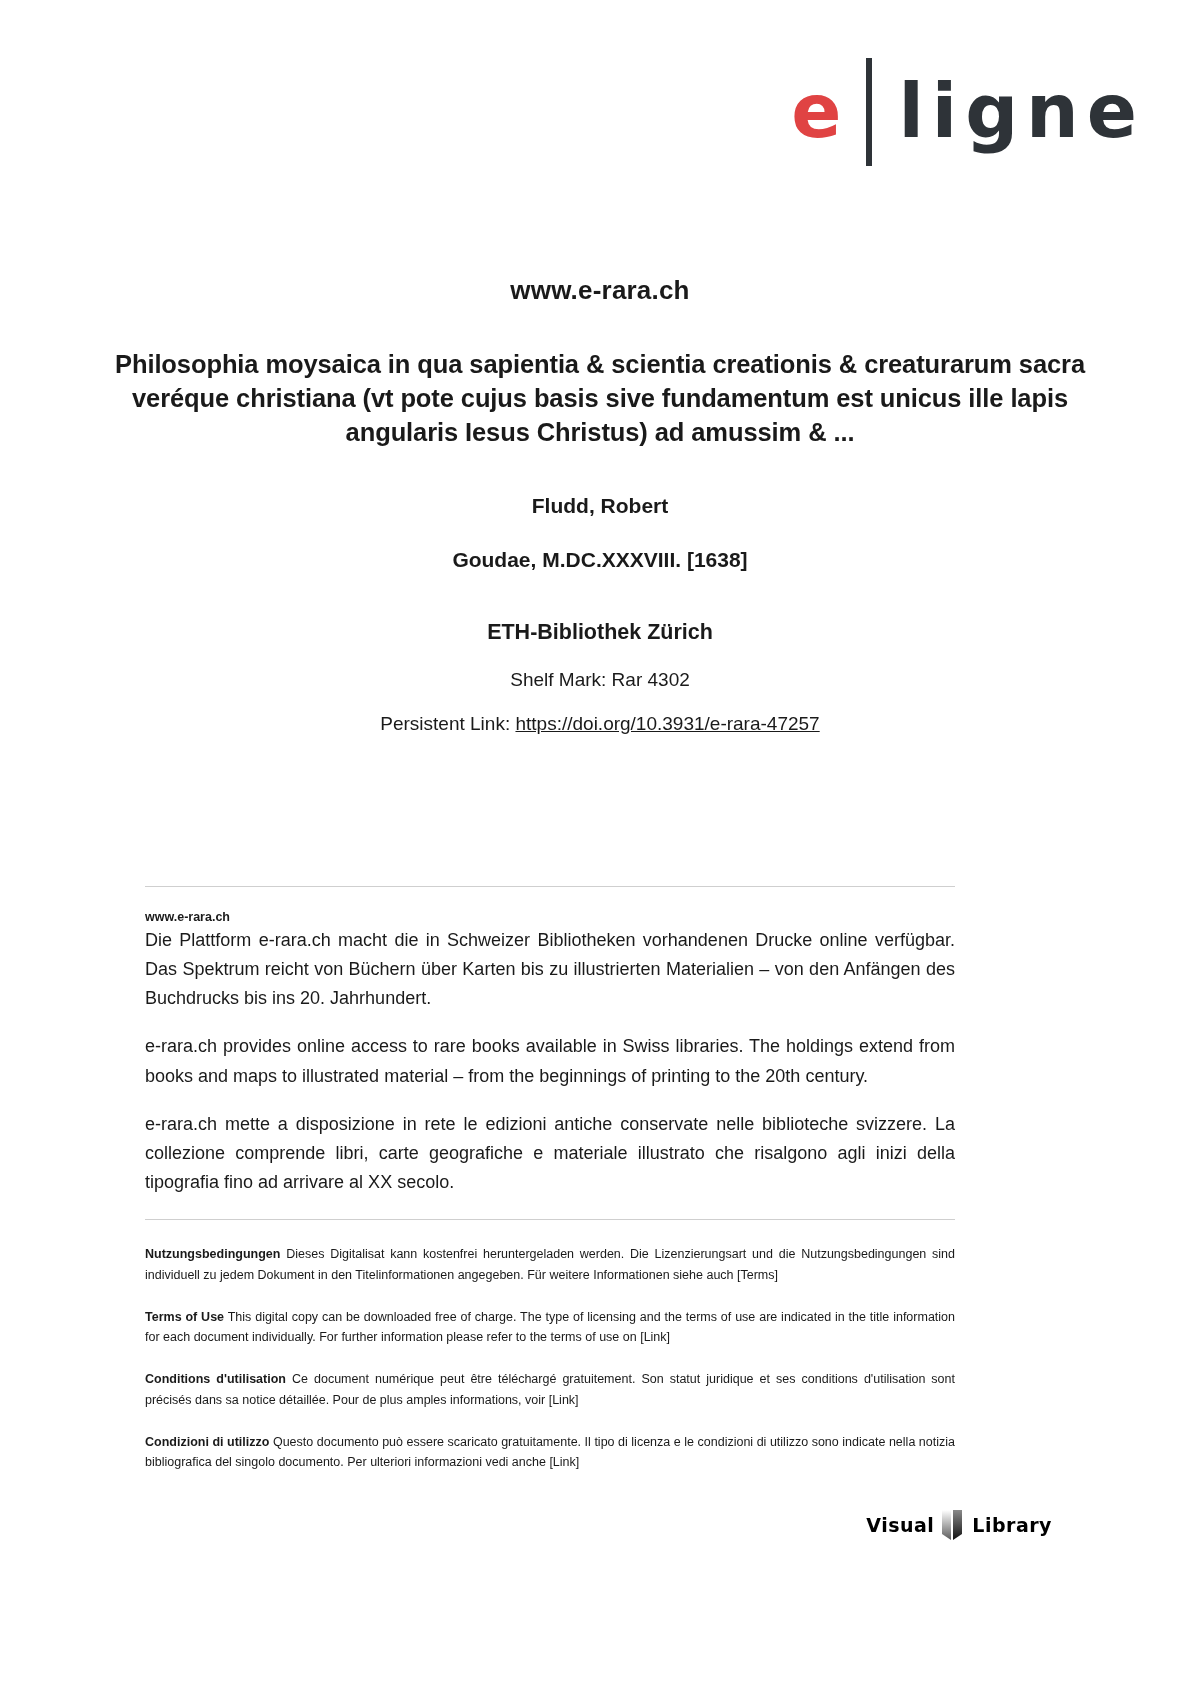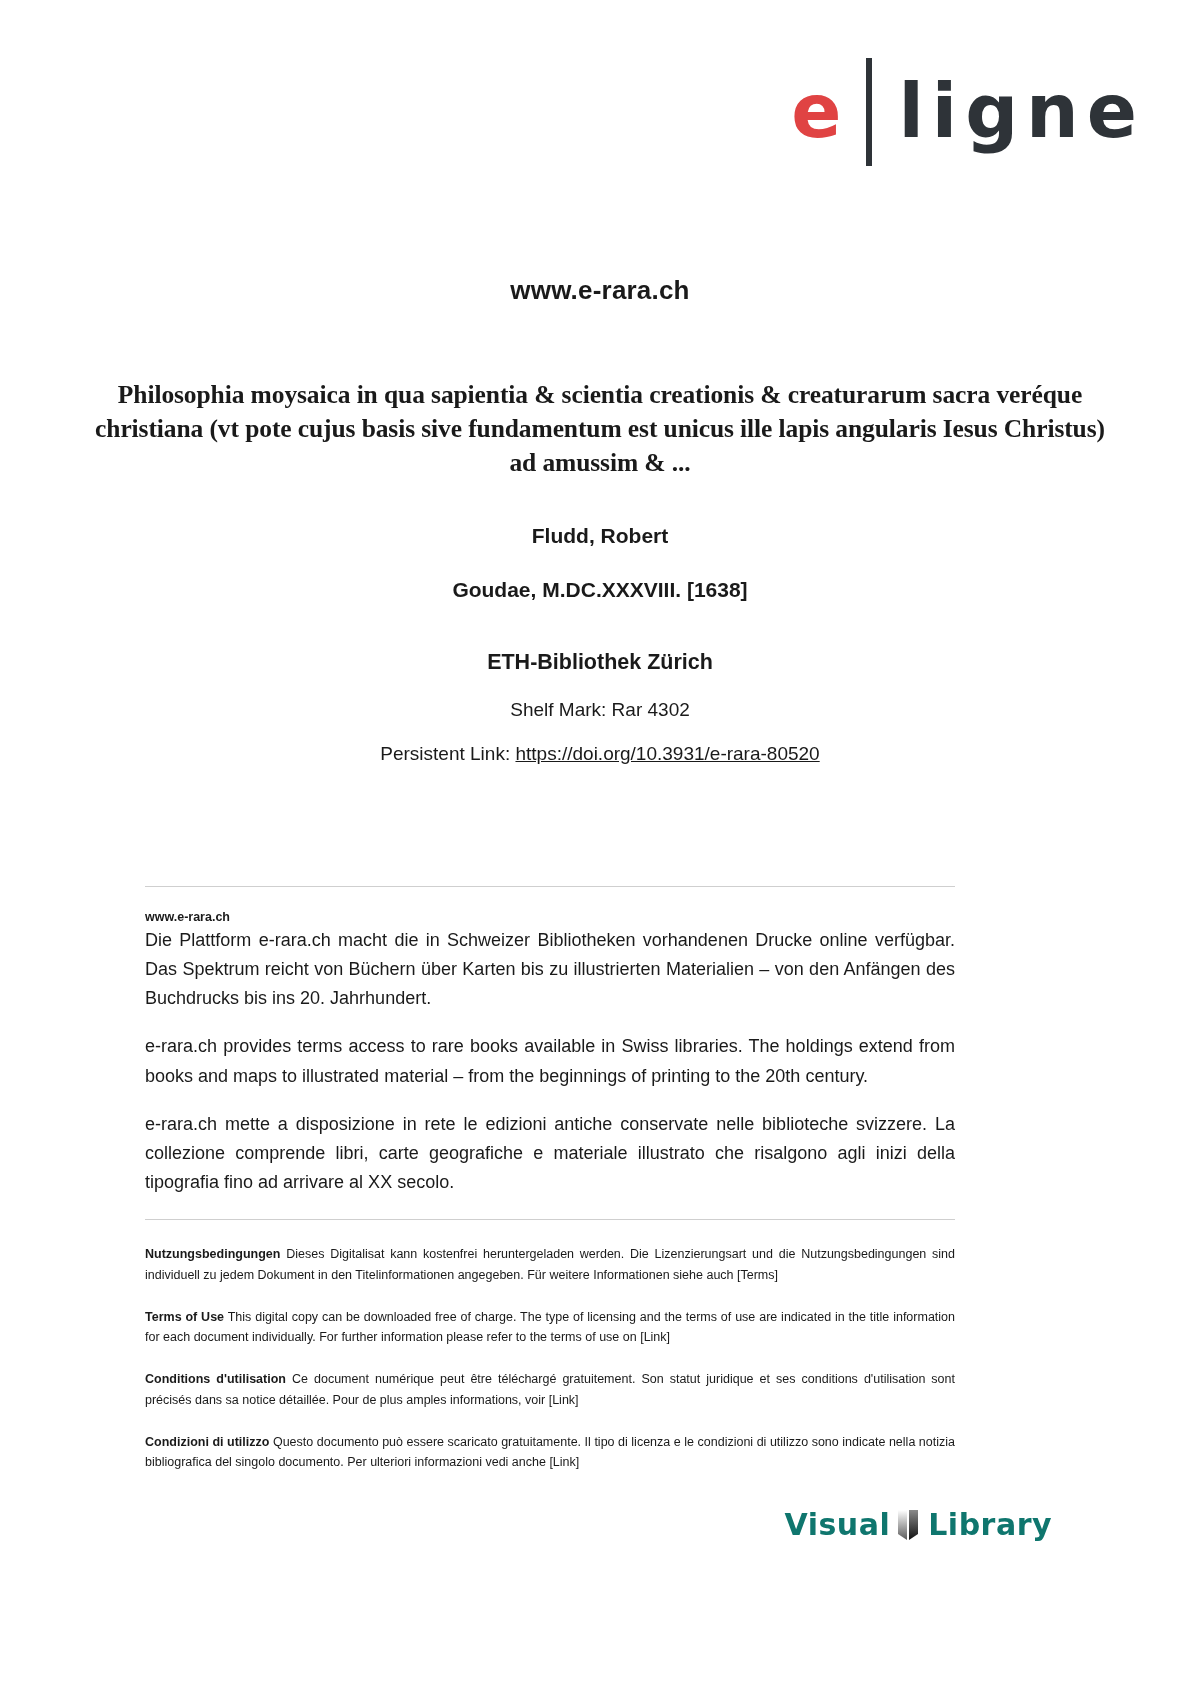--- a/index.html
+++ b/index.html
@@ -62,24 +62,23 @@
     font-size: 26px;
     font-weight: bold;
     margin-top: 275px;
     letter-spacing: 0.2px;
   }
   .doc-title {
     text-align: center;
     font-size: 25.5px;
     font-weight: bold;
     line-height: 1.33;
-    margin: 72px auto 0 auto;
+    margin: 42px auto 0 auto;
     width: 1010px;
     letter-spacing: -0.1px;
-    font-family: Liberation Serif, serif;
   }
   .doc-author {
     text-align: center;
     font-size: 21px;
     font-weight: bold;
     margin-top: 44px;
   }
   .doc-imprint {
     text-align: center;
     font-size: 21px;
@@ -151,23 +150,23 @@
   .vl-logo {
     position: absolute;
     right: 148px;
     top: 1505px;
     display: flex;
     align-items: center;
     height: 40px;
   }
   .vl-word {
     font-family: "DejaVu Sans", sans-serif;
-    font-size: 30px;
-    font-weight: bold;
-    color: #0f766e;
+    font-size: 19px;
+    font-weight: bold;
+    color: #000000;
     letter-spacing: 0.5px;
     line-height: 1;
   }
   .vl-mark {
     width: 26px;
     height: 34px;
     margin: 0 6px;
     position: relative;
   }
   .vl-mark svg { display: block; }
@@ -189,33 +188,33 @@
 
   <div class="doc-author">Fludd, Robert</div>
 
   <div class="doc-imprint">Goudae, M.DC.XXXVIII. [1638]</div>
 
   <div class="doc-library">ETH-Bibliothek Zürich</div>
 
   <div class="doc-shelf">Shelf Mark: Rar 4302</div>
 
   <div class="doc-link-line">
-    <span>Persistent Link: </span><a class="link" href="#">https://doi.org/10.3931/e-rara-80520</a>
+    <span>Persistent Link: </span><a class="link" href="#">https://doi.org/10.3931/e-rara-47257</a>
   </div>
 
 </div>
 
 <div class="footer">
 
   <hr class="rule">
 
   <div class="about-block">
     <div class="about-heading">www.e-rara.ch</div>
     <p class="body-para">Die Plattform e-rara.ch macht die in Schweizer Bibliotheken vorhandenen Drucke online verfügbar. Das Spektrum reicht von Büchern über Karten bis zu illustrierten Materialien – von den Anfängen des Buchdrucks bis ins 20. Jahrhundert.</p>
-    <p class="body-para">e-rara.ch provides terms access to rare books available in Swiss libraries. The holdings extend from books and maps to illustrated material – from the beginnings of printing to the 20th century.</p>
+    <p class="body-para">e-rara.ch provides online access to rare books available in Swiss libraries. The holdings extend from books and maps to illustrated material – from the beginnings of printing to the 20th century.</p>
     <p class="body-para last">e-rara.ch mette a disposizione in rete le edizioni antiche conservate nelle biblioteche svizzere. La collezione comprende libri, carte geografiche e materiale illustrato che risalgono agli inizi della tipografia fino ad arrivare al XX secolo.</p>
   </div>
 
   <hr class="rule rule-2">
 
   <div class="terms-block">
     <p class="term-para"><span class="term-label">Nutzungsbedingungen</span><span> Dieses Digitalisat kann kostenfrei heruntergeladen werden. Die Lizenzierungsart und die Nutzungsbedingungen sind individuell zu jedem Dokument in den Titelinformationen angegeben. Für weitere Informationen siehe auch [Terms]</span></p>
     <p class="term-para"><span class="term-label">Terms of Use</span><span> This digital copy can be downloaded free of charge. The type of licensing and the terms of use are indicated in the title information for each document individually. For further information please refer to the terms of use on [Link]</span></p>
     <p class="term-para"><span class="term-label">Conditions d'utilisation</span><span> Ce document numérique peut être téléchargé gratuitement. Son statut juridique et ses conditions d'utilisation sont précisés dans sa notice détaillée. Pour de plus amples informations, voir [Link]</span></p>
     <p class="term-para last"><span class="term-label">Condizioni di utilizzo</span><span> Questo documento può essere scaricato gratuitamente. Il tipo di licenza e le condizioni di utilizzo sono indicate nella notizia bibliografica del singolo documento. Per ulteriori informazioni vedi anche [Link]</span></p>

